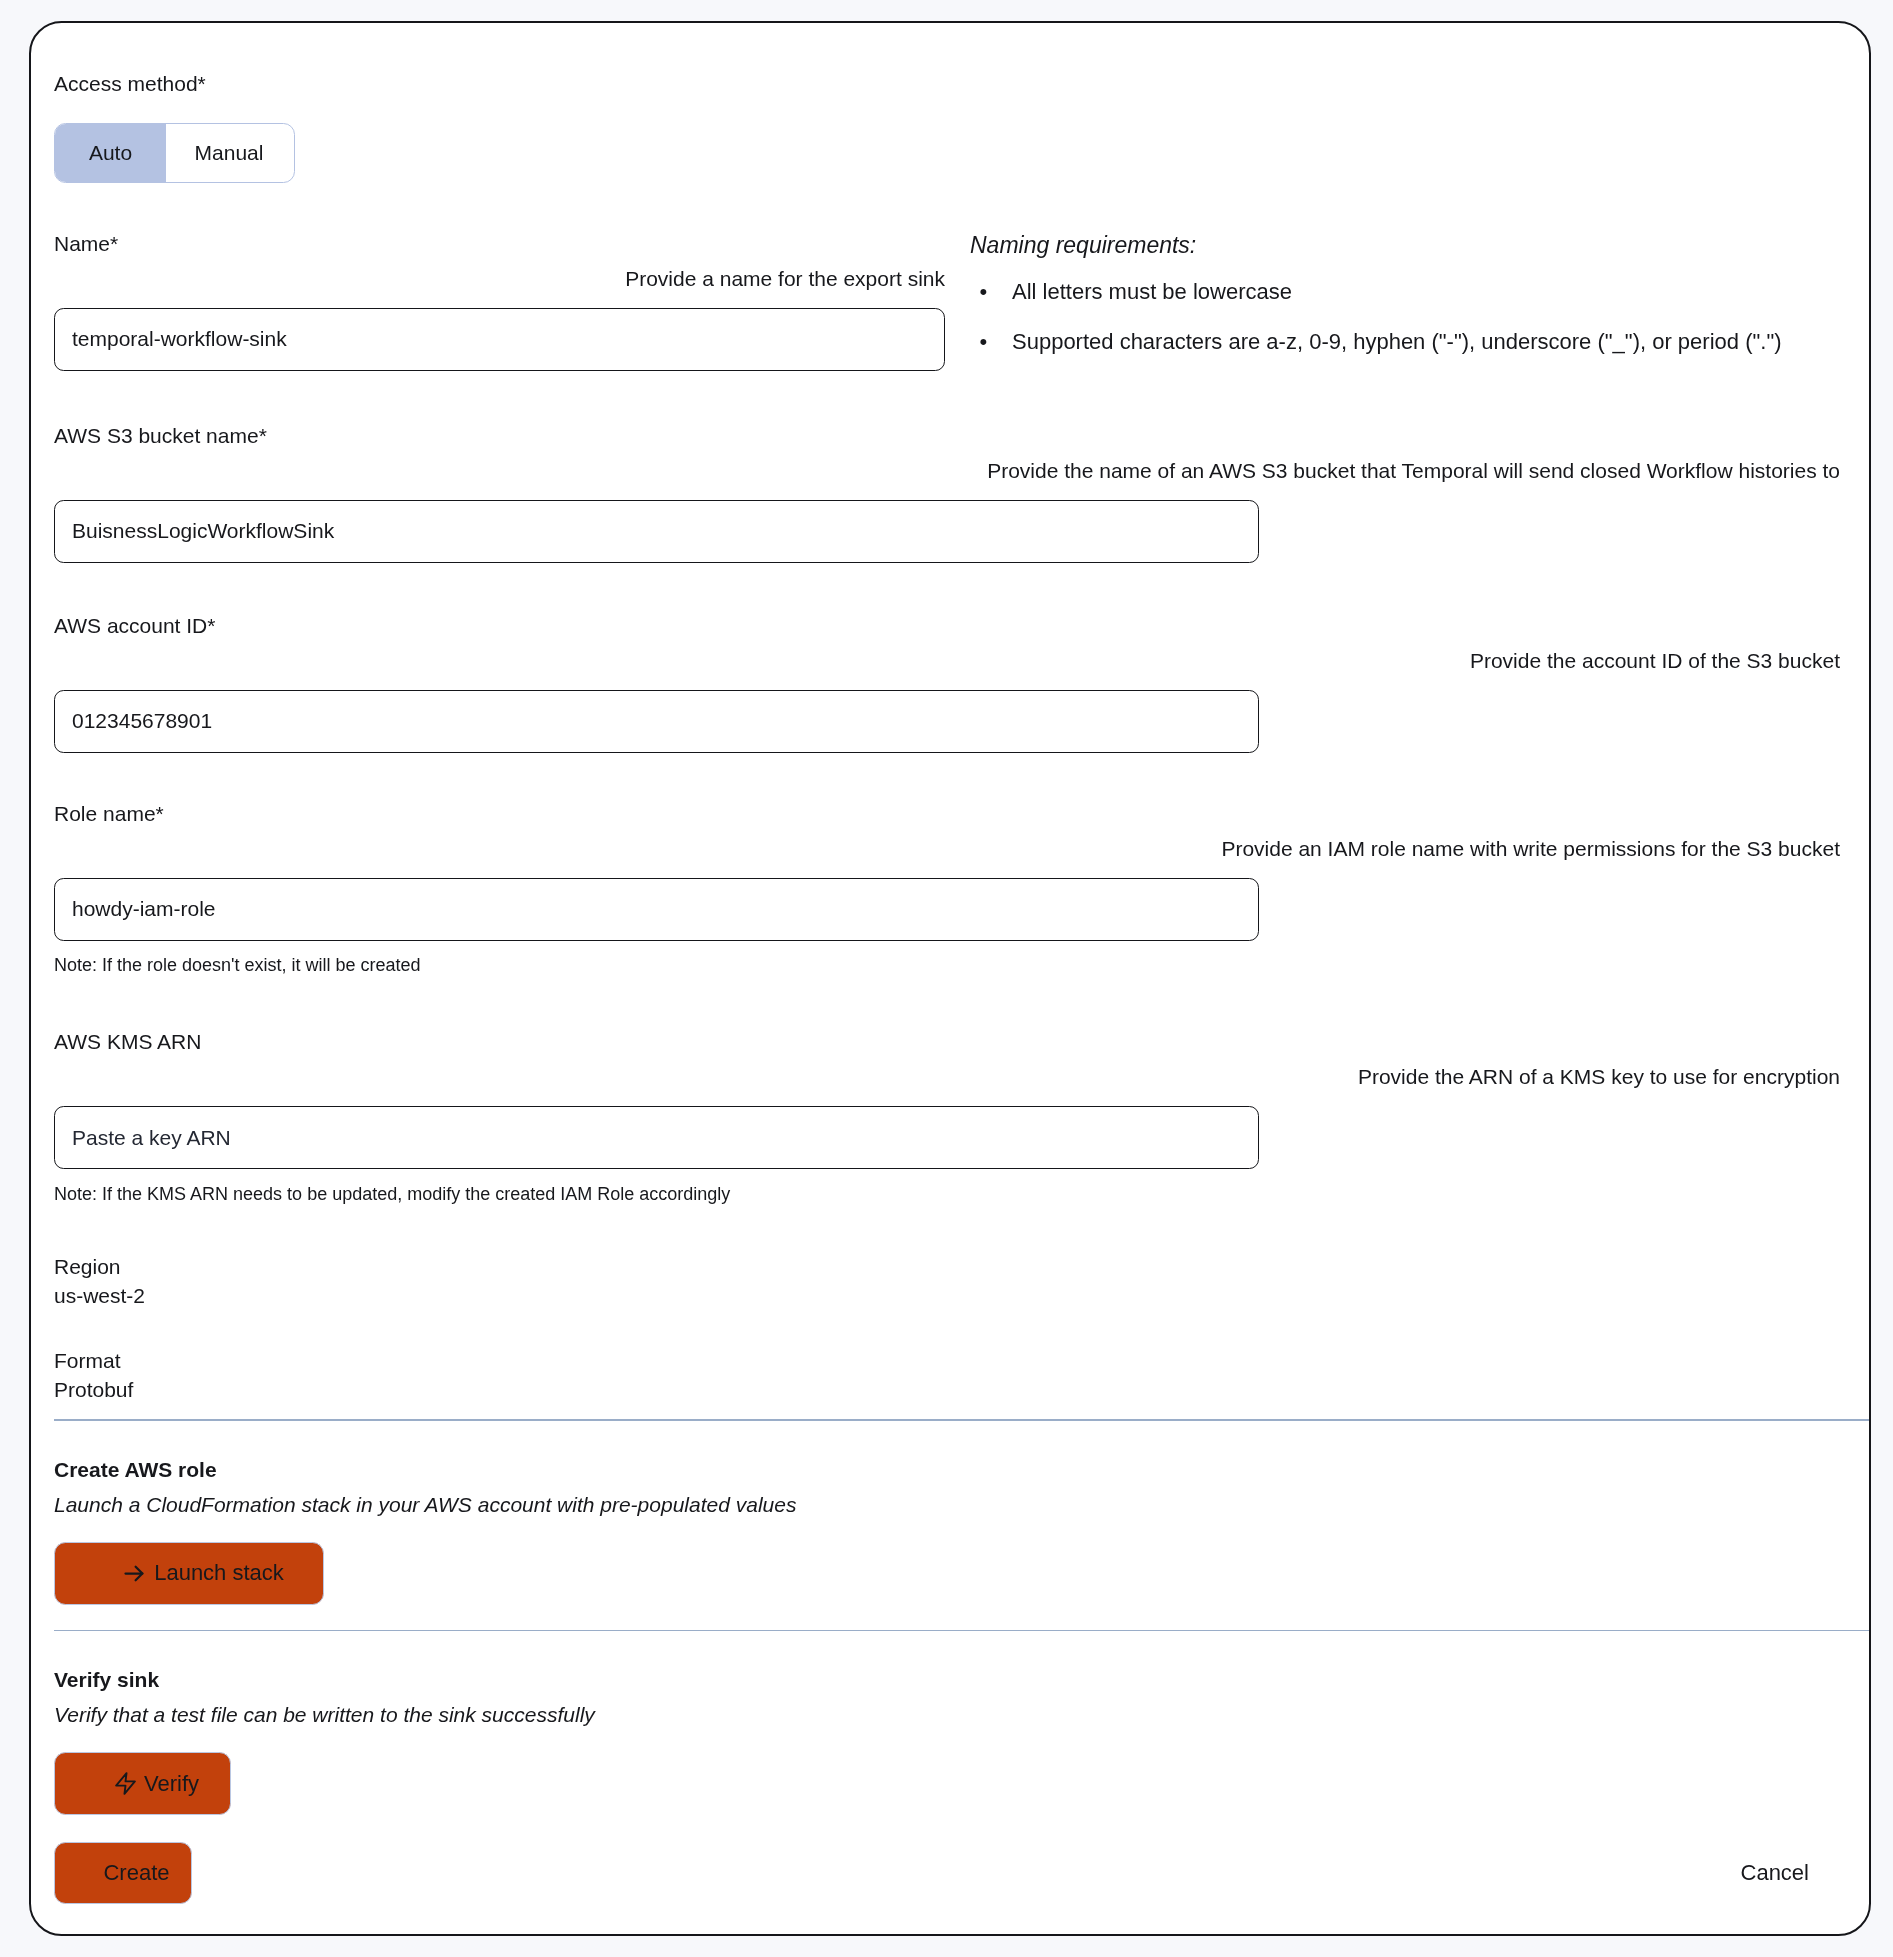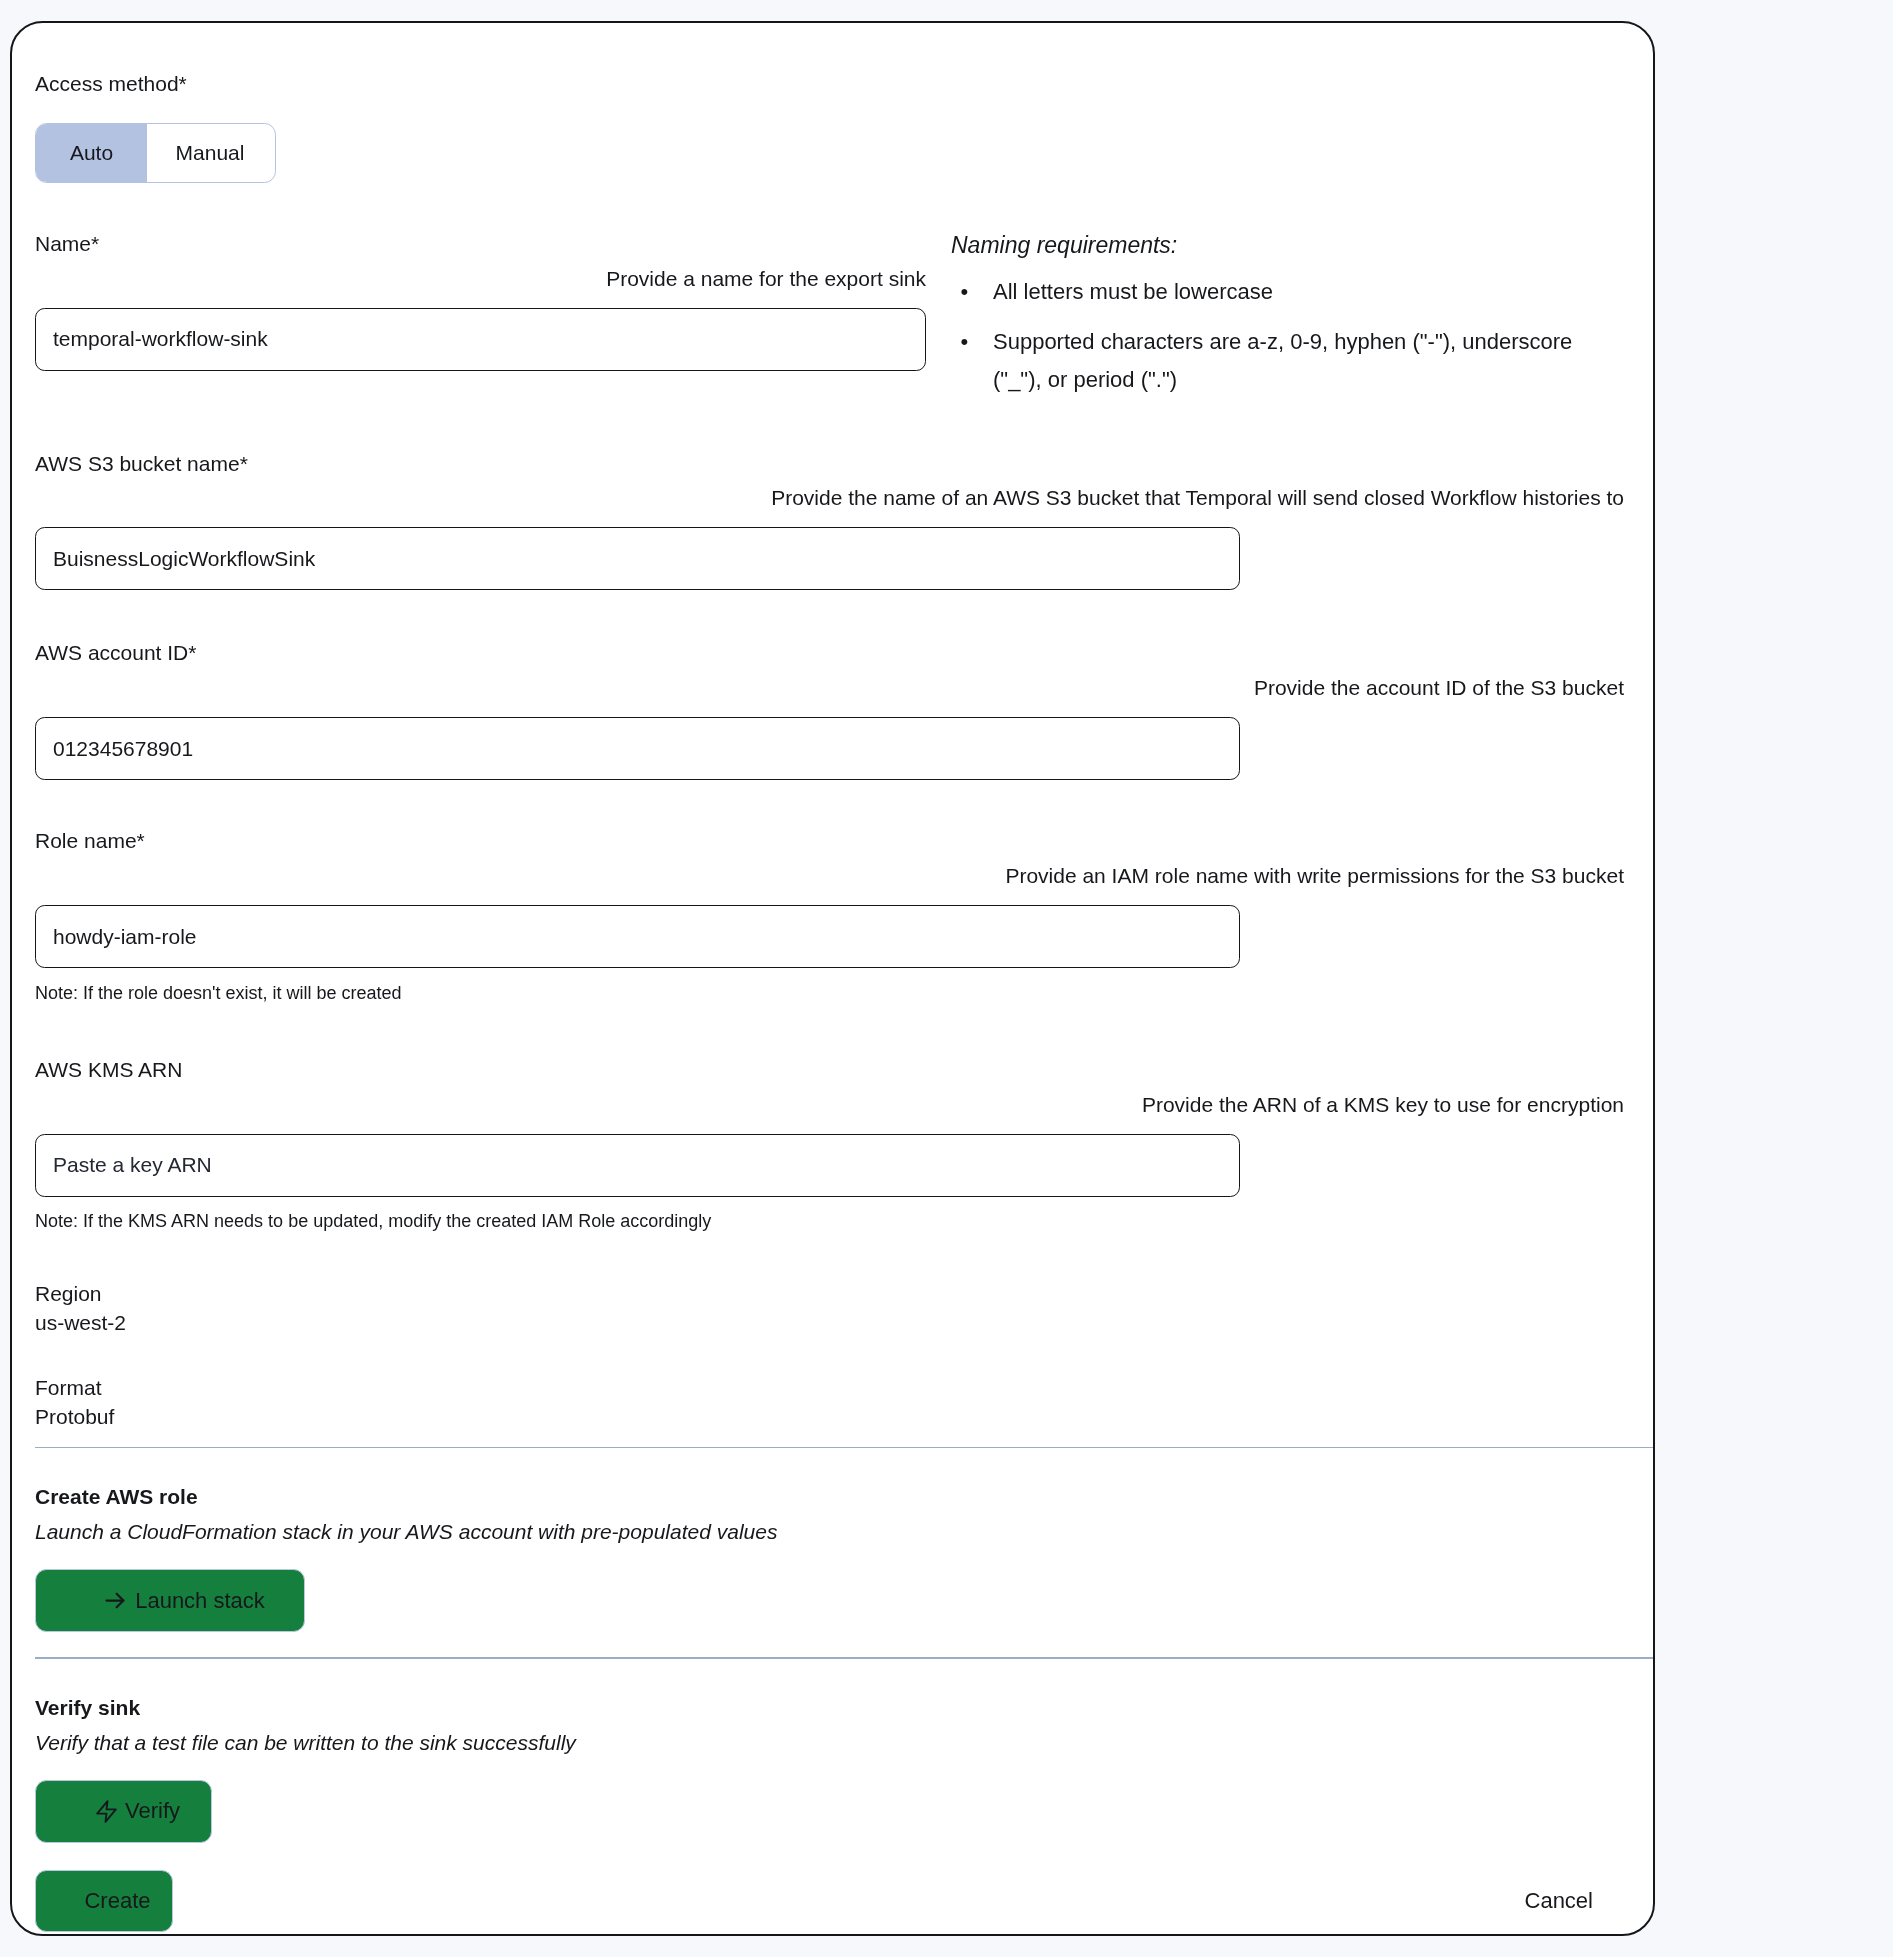--- a/index.html
+++ b/index.html
@@ -4,22 +4,22 @@
 <style>
   * { margin: 0; padding: 0; box-sizing: border-box; }
   html, body {
     width: 1894px; height: 1958px;
     background: var(--page_bg, #f7f8fb);
     font-family: "Liberation Sans", sans-serif;
     color: var(--text, #17181c);
   }
   .card {
     position: absolute;
-    left: 10px; top: 21px;
-    width: 1645px; height: 1915px;
+    left: 29px; top: 21px;
+    width: 1842px; height: 1915px;
     background: var(--card_bg, #ffffff);
     border: 2.9px solid var(--card_border, #15161a);
     border-radius: 32.5px;
     padding: 46px 29px 0 23px;
     overflow: hidden;
   }
   .field-label { font-size: 21px; line-height: 29px; }
   .field-desc  { font-size: 21px; line-height: 29px; margin-top: 5.7px; text-align: right; }
   .note { font-size: 18px; line-height: 23px; margin-top: 13.4px; }
 
@@ -81,21 +81,21 @@
     height: 1.9px; background: var(--divider, #9aadc8);
     border: none; margin-top: 15.3px; width: 1819px;
   }
   .section-title { margin-top: 34px; font-size: 21px; line-height: 29px; font-weight: 700; }
   .section-desc { font-size: 21px; line-height: 29px; margin-top: 5.7px; font-style: italic; }
 
   .btn {
     margin-top: 23px;
     display: flex; align-items: center; justify-content: center; gap: 6px;
     height: 63px;
-    background: #15803d;
+    background: #c2410c;
     border: 1.9px solid var(--button_border, #bac7e2);
     border-radius: 11.5px;
     font-family: "Liberation Sans", sans-serif;
     font-size: 22px; color: var(--text, #17181c);
     cursor: pointer;
     padding-left: 27px;
   }
   .btn svg { flex: none; }
   .btn-launch { width: 270px; }
   .btn-verify { width: 177px; }

